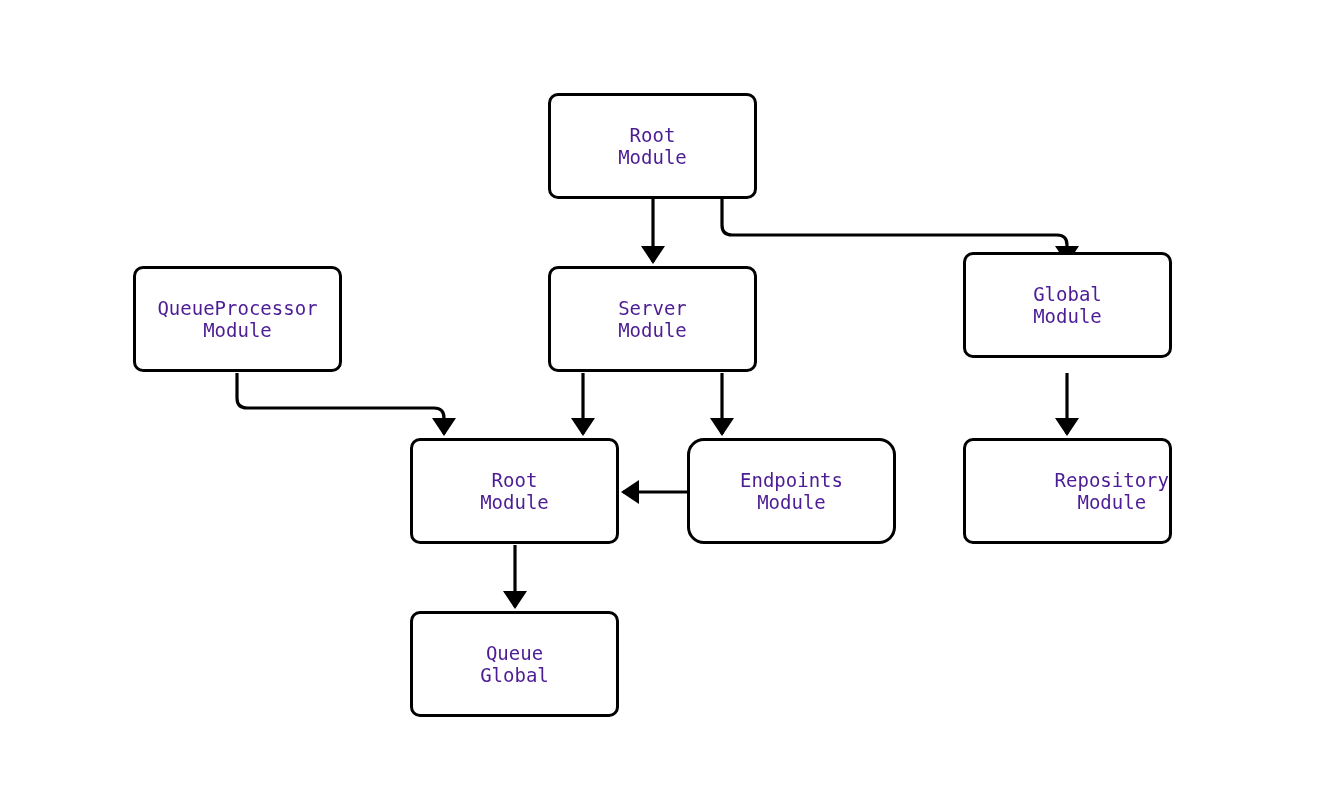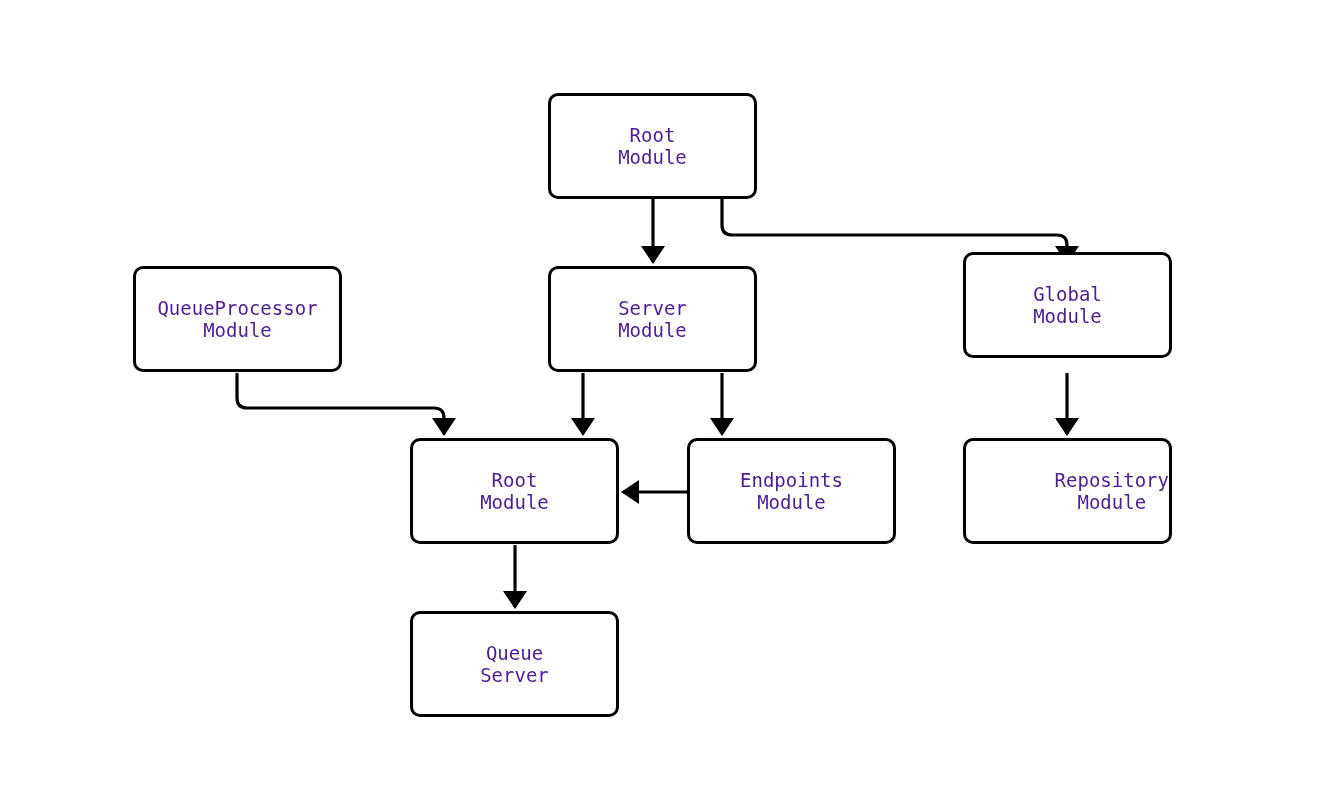--- a/index.html
+++ b/index.html
@@ -43,21 +43,21 @@
     line-height: 22px;
     color: #4c1d95;
     text-align: center;
     white-space: pre-line;
   }
   .n-root          { left: 548px;  top: 93px;  }
   .n-queueproc     { left: 133px;  top: 266px; }
   .n-server        { left: 548px;  top: 266px; }
   .n-global        { left: 963px;  top: 252px; }
   .n-core          { left: 410px;  top: 438px; }
-  .n-endpoints     { left: 687px;  top: 438px; }
+  .n-endpoints     { left: 687px;  top: 438px; border-radius: 17px; }
   .n-repository    { left: 963px;  top: 438px; justify-content: flex-end; }
   .n-queue         { left: 410px;  top: 611px; }
 </style>
 </head>
 <body>
 
 <div class="canvas">
 
   <svg class="edges" width="1337" height="809" viewBox="0 0 1337 809" xmlns="http://www.w3.org/2000/svg">
     <defs>
@@ -113,16 +113,16 @@
 Module</div>
   </div>
 
   <div class="node n-repository">
     <div class="label">Repository
 Module</div>
   </div>
 
   <div class="node n-queue">
     <div class="label">Queue
-Server</div>
+Global</div>
   </div>
 
 </div>
 
 </body></html>

